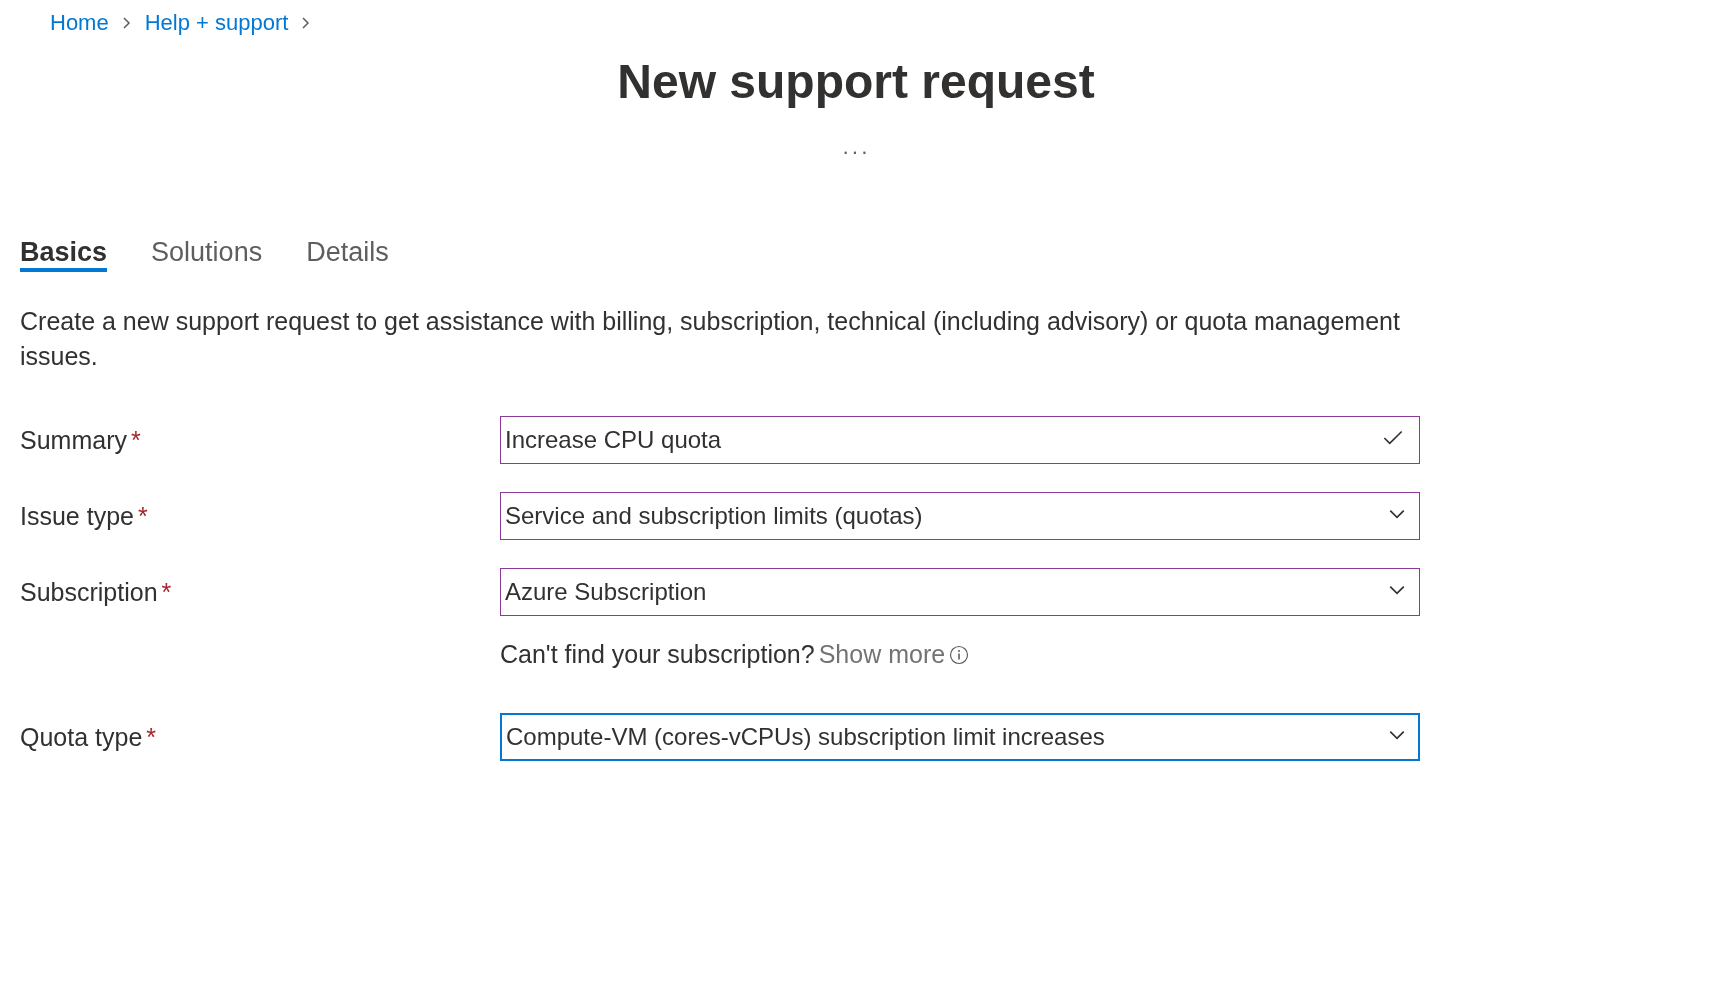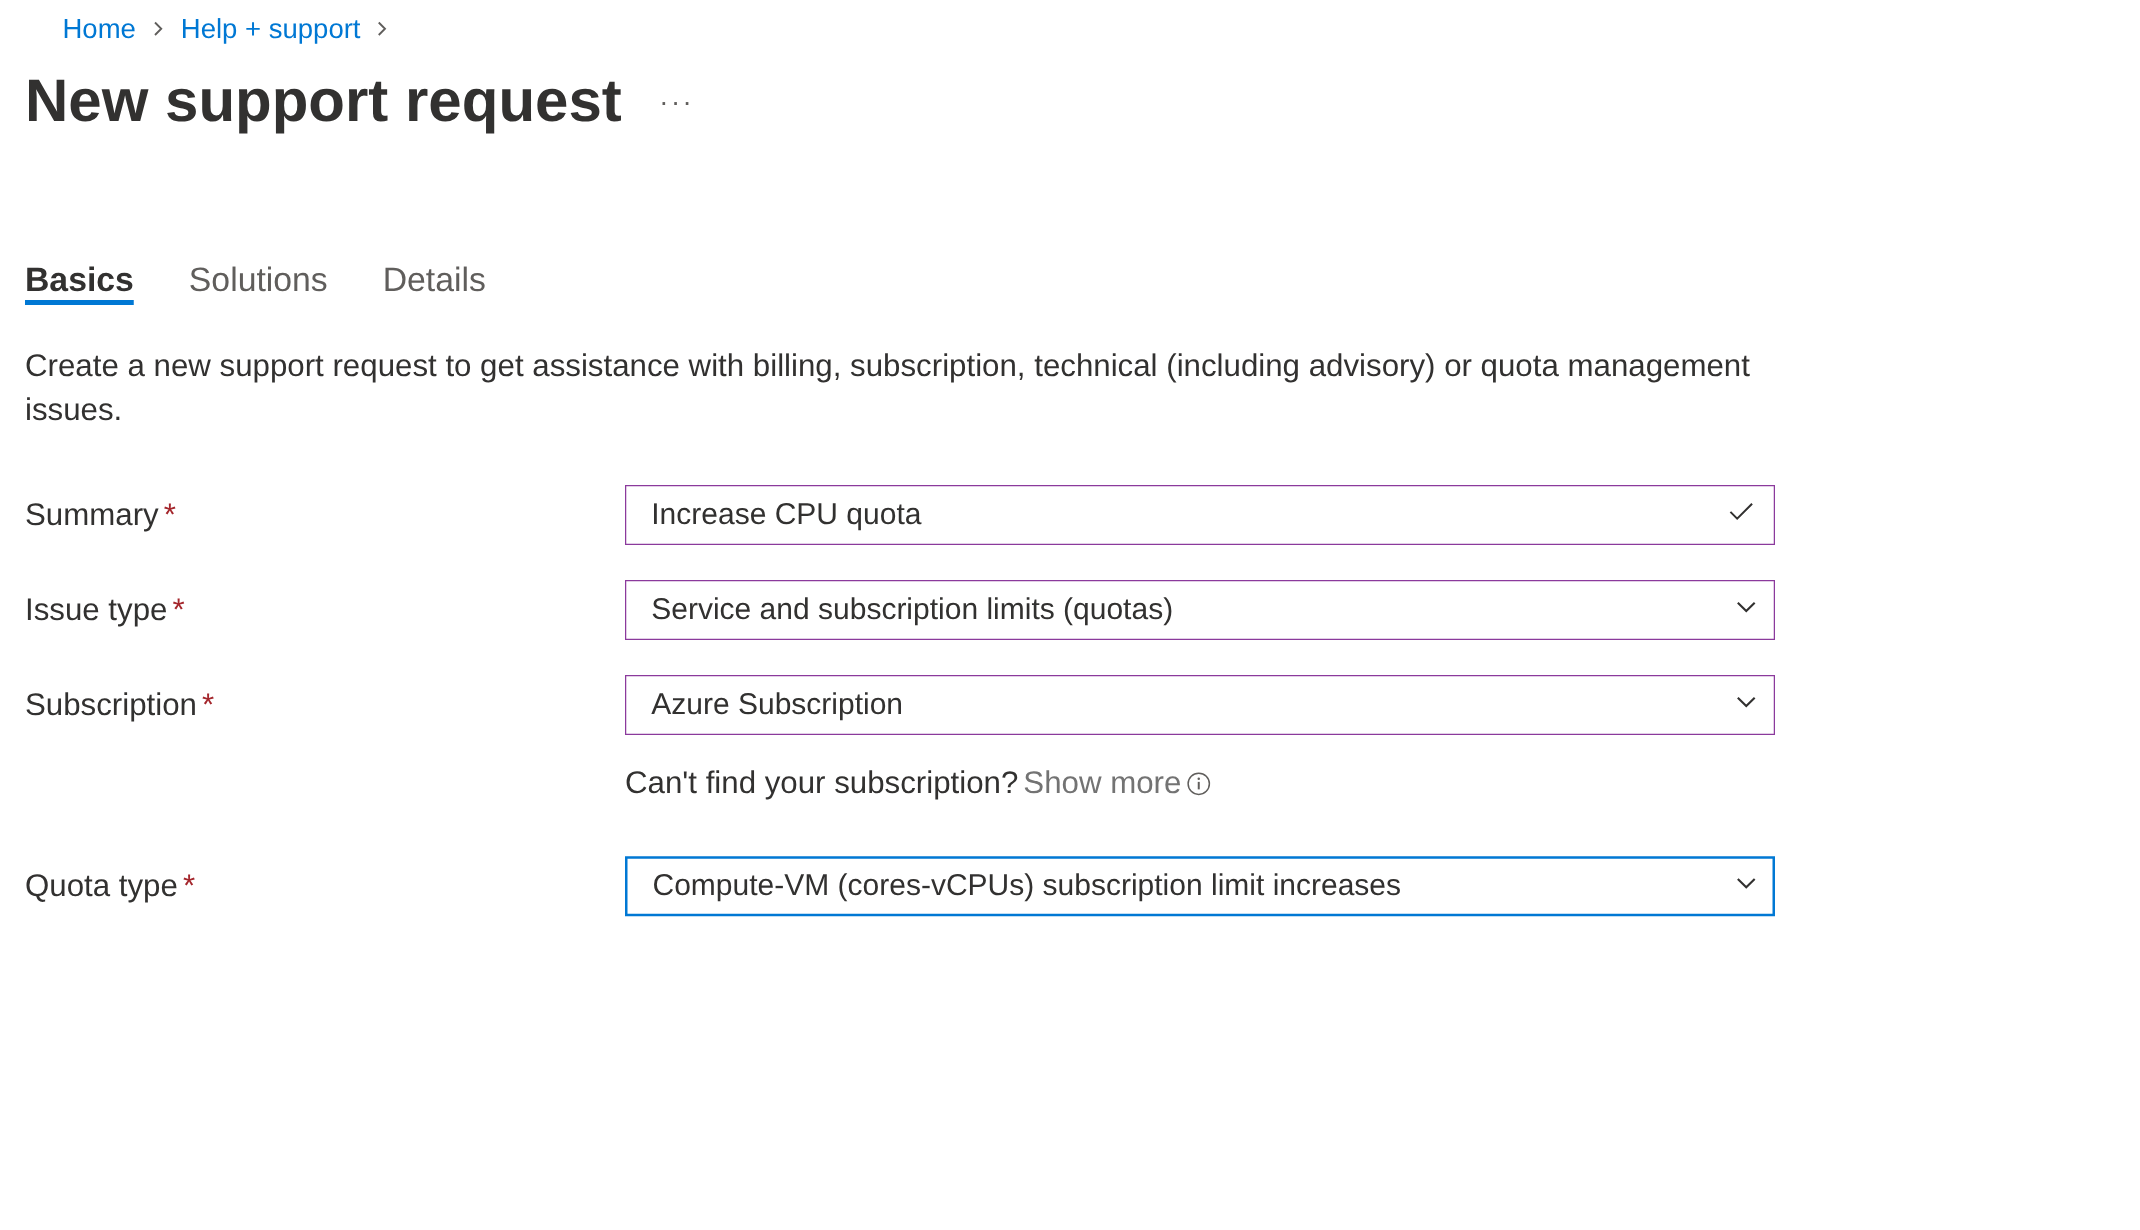--- a/index.html
+++ b/index.html
@@ -26,21 +26,22 @@
     text-decoration: none;
   }
   .breadcrumb .chevron {
     color: #605e5c;
     font-size: 18px;
   }
   .page-title-row {
     display: flex;
     align-items: center;
     gap: 30px;
-    margin-bottom: 100px;
+    margin-bottom: 72px;
+    flex-direction: column;
   }
   .page-title {
     font-size: 48px;
     font-weight: 600;
     color: #323130;
   }
   .more-icon {
     font-size: 22px;
     color: #605e5c;
     letter-spacing: 2px;
@@ -96,21 +97,21 @@
   .form-control {
     flex: 1;
     max-width: 920px;
     position: relative;
   }
   .input-box {
     width: 100%;
     height: 48px;
     border: 1.5px solid #8b3a9c;
     background: #ffffff;
-    padding: 0 50px 0 20px;
+    padding: 0 50px 0 4px;
     font-size: 24px;
     color: #323130;
     display: flex;
     align-items: center;
     cursor: pointer;
     text-align: center;
   }
   .input-box.focused {
     border: 2px solid #0078d4;
   }

